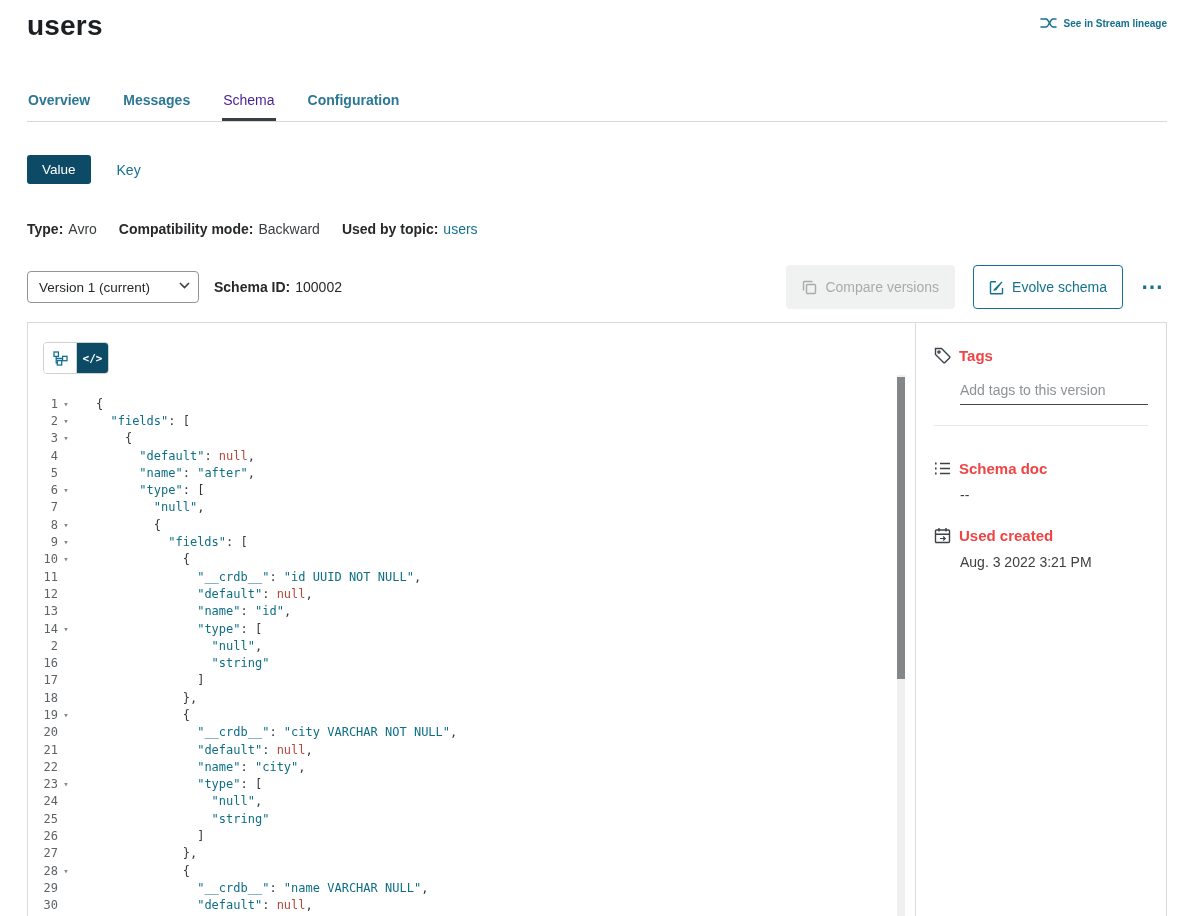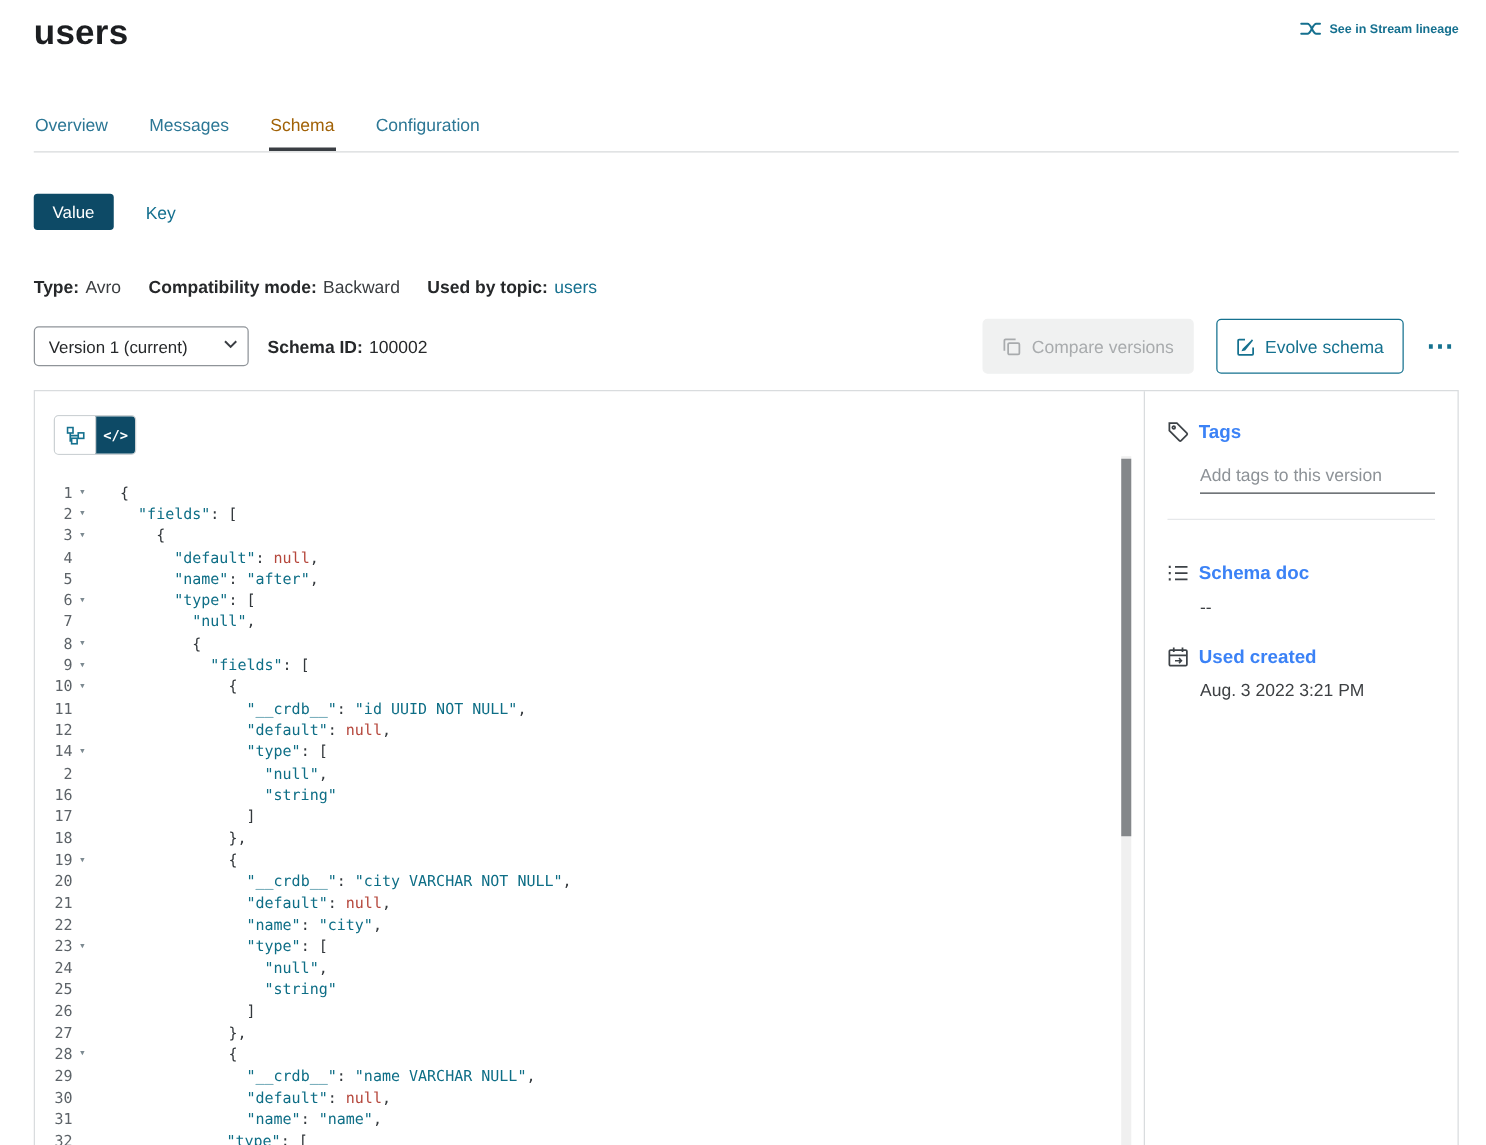--- a/index.html
+++ b/index.html
@@ -8,38 +8,38 @@
 
   
   .page-header { display:flex; justify-content:space-between; align-items:flex-start;
     padding:8px 22px 0 27px; }
   .page-title { font-size:28px; font-weight:700; line-height:36px; color:#1c1e21; letter-spacing:.2px; }
   .lineage-link { display:flex; align-items:center; gap:7px; margin-top:8px;
     color:#15708f; font-size:10px; font-weight:600; cursor:pointer; }
 
   
   .tabs { display:flex; gap:31px; margin:48px 22px 0 27px; border-bottom:1px solid #d7dadc; }
-  .tab { font-size:14px; color:#2c7795; padding:0 1px 13px 1px; cursor:pointer; }
-  .tab.active { color:#a16207; font-weight:500; box-shadow:inset 0 -3px 0 #3a3e43; }
+  .tab { font-size:14px; color:#2c7795; padding:0 1px 13px 1px; cursor:pointer;font-weight:bold; }
+  .tab.active { color:#4c1d95; font-weight:500; box-shadow:inset 0 -3px 0 #3a3e43; }
 
   
   .vk-row { display:flex; align-items:center; margin:33px 0 0 27px; gap:26px; }
   .value-btn { background:#0d4a66; color:#ffffff; font-size:13.5px; border:none;
     padding:7px 15px; border-radius:3px; cursor:pointer; font-family:inherit; }
   .key-link { color:#15708f; font-size:14px; cursor:pointer; }
 
   
   .meta-row { display:flex; gap:22px; margin:37px 0 0 27px; font-size:14px; }
   .meta-item { display:flex; gap:5px; }
   .meta-label { font-weight:700; color:#26282a; }
   .meta-value { color:#3a3d40; }
   .meta-value.link { color:#15708f; cursor:pointer; }
 
   
-  .controls-row { display:flex; align-items:center; margin:18px 22px 0 27px; }
+  .controls-row { display:flex; align-items:center; margin:28px 22px 0 27px; }
   .select-wrap { position:relative; }
   .version-select { -webkit-appearance:none; appearance:none; width:172px; height:32px;
     border:1px solid #8f9499; border-radius:4px; background:#ffffff; font-family:inherit;
     font-size:13.5px; color:#26282a; padding:0 28px 0 11px; cursor:pointer; }
   .select-chevron { position:absolute; right:9px; top:11px; pointer-events:none; }
   .schema-id { margin-left:15px; font-size:14px; display:flex; gap:5px; }
   .schema-id b { font-weight:700; }
   .spacer { flex:1; }
   .btn { height:44px; display:inline-flex; align-items:center; gap:8px; font-size:14px;
     border-radius:4px; padding:0 15px; cursor:pointer; font-family:inherit; }
@@ -74,21 +74,21 @@
   .tk-n { color:#b5473c; }
 
   .scrollbar-track { position:absolute; top:52px; bottom:0; right:10px; width:8px;
     background:#f0f0f0; }
   .scrollbar-thumb { position:absolute; top:2px; left:0; width:8px; height:302px;
     background:#84878a; }
 
   
   .side { width:250px; padding:24px 18px 18px 18px; flex:none; }
   .side-head { display:flex; align-items:center; gap:8px; }
-  .side-title { font-size:15px; font-weight:600; color:#3b82f6; }
+  .side-title { font-size:15px; font-weight:600; color:#ef4444; }
   .tags-input { display:block; width:188px; margin:18px 0 0 26px; border:none;
     border-bottom:1px solid #43484d; font-family:inherit; font-size:14px; color:#26282a;
     padding:0 0 6px 0; outline:none; background:transparent; }
   .tags-input::placeholder { color:#8d9297; }
   .side-divider { border:none; border-top:1px solid #e6e8ea; margin-top:20px; }
   .side-section { margin-top:34px; }
   .side-section + .side-section { margin-top:24px; }
   .side-value { margin:10px 0 0 26px; font-size:14px; color:#3d4043; }
 
   svg { display:block; }
@@ -199,20 +199,21 @@
         <div class="code-line"><span class="ln">3</span><span class="fold">▾</span><span class="code">    <span class="tk-p">{</span></span></div>
         <div class="code-line"><span class="ln">4</span><span class="fold"></span><span class="code">      <span class="tk-k">"default"</span><span class="tk-p">: </span><span class="tk-n">null</span><span class="tk-p">,</span></span></div>
         <div class="code-line"><span class="ln">5</span><span class="fold"></span><span class="code">      <span class="tk-k">"name"</span><span class="tk-p">: </span><span class="tk-s">"after"</span><span class="tk-p">,</span></span></div>
         <div class="code-line"><span class="ln">6</span><span class="fold">▾</span><span class="code">      <span class="tk-k">"type"</span><span class="tk-p">: [</span></span></div>
         <div class="code-line"><span class="ln">7</span><span class="fold"></span><span class="code">        <span class="tk-s">"null"</span><span class="tk-p">,</span></span></div>
         <div class="code-line"><span class="ln">8</span><span class="fold">▾</span><span class="code">        <span class="tk-p">{</span></span></div>
         <div class="code-line"><span class="ln">9</span><span class="fold">▾</span><span class="code">          <span class="tk-k">"fields"</span><span class="tk-p">: [</span></span></div>
         <div class="code-line"><span class="ln">10</span><span class="fold">▾</span><span class="code">            <span class="tk-p">{</span></span></div>
         <div class="code-line"><span class="ln">11</span><span class="fold"></span><span class="code">              <span class="tk-k">"__crdb__"</span><span class="tk-p">: </span><span class="tk-s">"id UUID NOT NULL"</span><span class="tk-p">,</span></span></div>
         <div class="code-line"><span class="ln">12</span><span class="fold"></span><span class="code">              <span class="tk-k">"default"</span><span class="tk-p">: </span><span class="tk-n">null</span><span class="tk-p">,</span></span></div>
+        <div class="code-line"><span class="ln">13</span><span class="fold"></span><span class="code">              <span class="tk-k">"name"</span><span class="tk-p">: </span><span class="tk-s">"id"</span><span class="tk-p">,</span></span></div>
         <div class="code-line"><span class="ln">14</span><span class="fold">▾</span><span class="code">              <span class="tk-k">"type"</span><span class="tk-p">: [</span></span></div>
         <div class="code-line"><span class="ln">2</span><span class="fold"></span><span class="code">                <span class="tk-s">"null"</span><span class="tk-p">,</span></span></div>
         <div class="code-line"><span class="ln">16</span><span class="fold"></span><span class="code">                <span class="tk-s">"string"</span></span></div>
         <div class="code-line"><span class="ln">17</span><span class="fold"></span><span class="code">              <span class="tk-p">]</span></span></div>
         <div class="code-line"><span class="ln">18</span><span class="fold"></span><span class="code">            <span class="tk-p">},</span></span></div>
         <div class="code-line"><span class="ln">19</span><span class="fold">▾</span><span class="code">            <span class="tk-p">{</span></span></div>
         <div class="code-line"><span class="ln">20</span><span class="fold"></span><span class="code">              <span class="tk-k">"__crdb__"</span><span class="tk-p">: </span><span class="tk-s">"city VARCHAR NOT NULL"</span><span class="tk-p">,</span></span></div>
         <div class="code-line"><span class="ln">21</span><span class="fold"></span><span class="code">              <span class="tk-k">"default"</span><span class="tk-p">: </span><span class="tk-n">null</span><span class="tk-p">,</span></span></div>
         <div class="code-line"><span class="ln">22</span><span class="fold"></span><span class="code">              <span class="tk-k">"name"</span><span class="tk-p">: </span><span class="tk-s">"city"</span><span class="tk-p">,</span></span></div>
         <div class="code-line"><span class="ln">23</span><span class="fold">▾</span><span class="code">              <span class="tk-k">"type"</span><span class="tk-p">: [</span></span></div>

